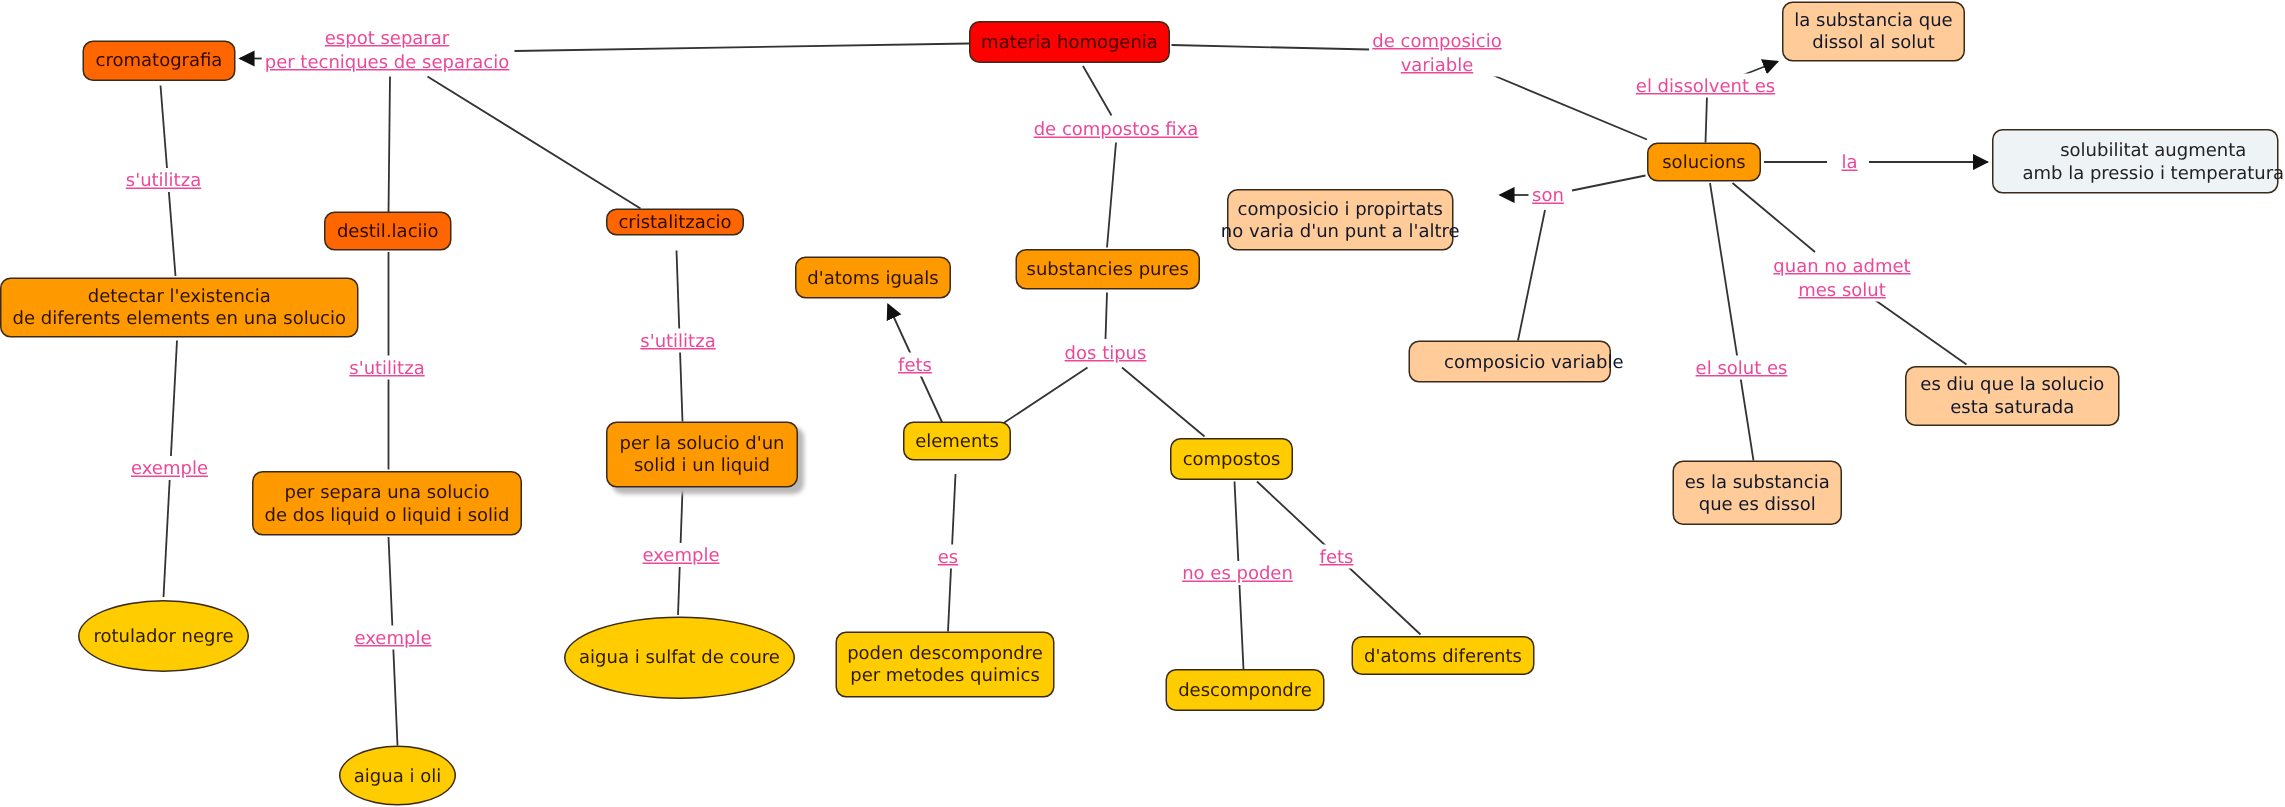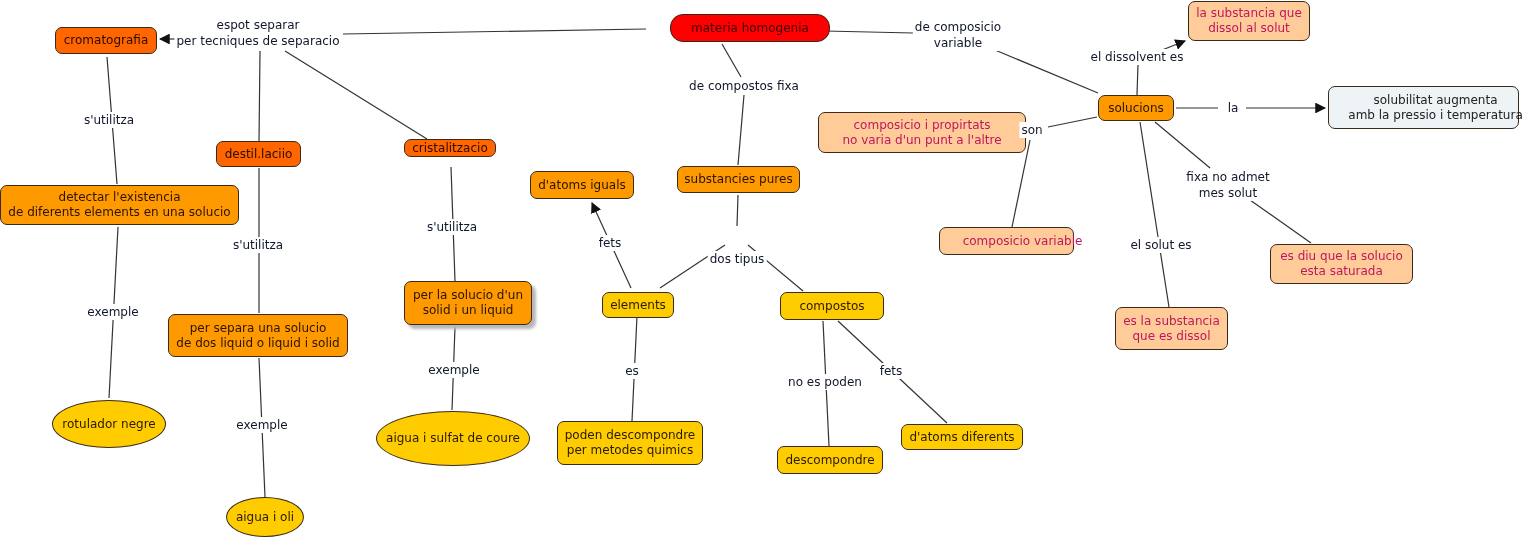--- a/index.html
+++ b/index.html
@@ -8,24 +8,24 @@
     #map { position: absolute; left: 0; top: 0; width: 1523px; height: 538px; }
     .node { position: absolute; box-sizing: border-box; border: 1px solid #3a2a1a;
       border-radius: 7px; display: flex; align-items: center; justify-content: center;
       text-align: center; line-height: 15px; white-space: pre; color: #2a1a0a; cursor: pointer; }
     .ellipse { border-radius: 50%; }
     .shadow { box-shadow: 4px 4px 3px #b8b8b8; margin-left: 13px; }
     .c-red { background: #ff0000; color: #3a0000; }
     .c-dark { background: #ff6600; color: #2a0a00; }
     .c-orange { background: #ff9900; color: #2a1400; }
     .c-yellow { background: #ffcc00; color: #2a1a00; }
-    .c-peach { background: #ffcc99; color: #be185d; }
+    .c-peach { background: #ffcc99; color: #0f172a; }
     .c-pale { background: #eef3f6; color: #222; padding-left: 24px; }
     .label { position: absolute; background: #ffffff; text-align: center; line-height: 16px;
-      white-space: pre; color: #0f172a; padding: 0 2px; transform: translate(-50%, -50%); cursor: pointer; }
+      white-space: pre; color: #ec4899; padding: 0 2px; transform: translate(-50%, -50%); cursor: pointer; text-decoration: underline; }
   </style>
 </head>
 <body>
 
 <svg id="map" xmlns="http://www.w3.org/2000/svg">
   <defs>
     <marker id="arrow" viewBox="0 0 10 10" refX="9" refY="5" markerWidth="9" markerHeight="9" orient="auto">
       <path d="M0,0 L10,5 L0,10 z" fill="#111"></path>
     </marker>
   </defs>
@@ -87,68 +87,68 @@
     <line x1="1030" y1="140" x2="1012" y2="227"></line>
 
     <line x1="1140" y1="122" x2="1169" y2="307"></line>
 
     <line x1="1155" y1="122" x2="1210" y2="168"></line>
 
     <line x1="1250" y1="200" x2="1311" y2="243"></line>
   </g>
 </svg>
 
-<div class="node c-red" style="left:670px;top:14px;width:160px;height:28px;border-radius:13px;">materia homogenia</div>
+<div class="node c-red" style="left:646px;top:14px;width:134px;height:28px;">materia homogenia</div>
 <div class="node c-dark" style="left:55px;top:27px;width:102px;height:27px;">cromatografia</div>
 <div class="node c-dark" style="left:216px;top:141px;width:85px;height:26px;">destil.laciio</div>
 <div class="node c-dark" style="left:404px;top:139px;width:92px;height:18px;">cristalitzacio</div>
 <div class="node c-orange" style="left:0px;top:185px;width:239px;height:40px;">detectar l'existencia
 de diferents elements en una solucio</div>
 <div class="node c-orange" style="left:168px;top:314px;width:180px;height:43px;">per separa una solucio
 de dos liquid o liquid i solid</div>
 <div class="node c-orange shadow" style="left:391px;top:281px;width:128px;height:44px;">per la solucio d'un
 solid i un liquid</div>
 <div class="node c-yellow ellipse" style="left:52px;top:400px;width:114px;height:48px;">rotulador negre</div>
 <div class="node c-yellow ellipse" style="left:226px;top:497px;width:78px;height:40px;">aigua i oli</div>
 <div class="node c-yellow ellipse" style="left:376px;top:411px;width:154px;height:55px;">aigua i sulfat de coure</div>
 <div class="node c-orange" style="left:677px;top:166px;width:123px;height:27px;">substancies pures</div>
 <div class="node c-orange" style="left:530px;top:171px;width:104px;height:28px;">d'atoms iguals</div>
-<div class="node c-yellow" style="left:602px;top:292px;width:72px;height:26px;">elements</div>
-<div class="node c-yellow" style="left:780px;top:292px;width:104px;height:28px;">compostos</div>
+<div class="node c-yellow" style="left:602px;top:281px;width:72px;height:26px;">elements</div>
+<div class="node c-yellow" style="left:780px;top:292px;width:82px;height:28px;">compostos</div>
 <div class="node c-yellow" style="left:557px;top:421px;width:146px;height:44px;">poden descompondre
 per metodes quimics</div>
 <div class="node c-yellow" style="left:777px;top:446px;width:106px;height:28px;text-align:right;">descompondre</div>
 <div class="node c-yellow" style="left:901px;top:424px;width:122px;height:26px;">d'atoms diferents</div>
 <div class="node c-orange" style="left:1098px;top:95px;width:76px;height:26px;">solucions</div>
 <div class="node c-peach" style="left:1188px;top:1px;width:122px;height:40px;">la substancia que
 dissol al solut</div>
 <div class="node c-pale" style="left:1328px;top:86px;width:191px;height:43px;">solubilitat augmenta
 amb la pressio i temperatura</div>
-<div class="node c-peach" style="left:818px;top:112px;width:208px;height:41px;">composicio i propirtats
+<div class="node c-peach" style="left:818px;top:126px;width:151px;height:41px;">composicio i propirtats
 no varia d'un punt a l'altre</div>
 <div class="node c-peach" style="left:939px;top:227px;width:135px;height:28px;padding-left:32px;">composicio variable</div>
 <div class="node c-peach" style="left:1115px;top:307px;width:113px;height:43px;">es la substancia
 que es dissol</div>
 <div class="node c-peach" style="left:1270px;top:244px;width:143px;height:40px;">es diu que la solucio
 esta saturada</div>
 
 <div class="label" style="left:258px;top:33px;">espot separar
 per tecniques de separacio</div>
 <div class="label" style="left:744px;top:86px;">de compostos fixa</div>
 <div class="label" style="left:958px;top:35px;">de composicio
 variable</div>
 <div class="label" style="left:109px;top:120px;">s'utilitza</div>
 <div class="label" style="left:258px;top:245px;">s'utilitza</div>
 <div class="label" style="left:452px;top:227px;">s'utilitza</div>
 <div class="label" style="left:113px;top:312px;">exemple</div>
 <div class="label" style="left:262px;top:425px;">exemple</div>
 <div class="label" style="left:454px;top:370px;">exemple</div>
-<div class="label" style="left:737px;top:235px;margin-top:24px;">dos tipus</div>
+<div class="label" style="left:737px;top:235px;">dos tipus</div>
 <div class="label" style="left:610px;top:243px;">fets</div>
 <div class="label" style="left:632px;top:371px;">es</div>
 <div class="label" style="left:825px;top:382px;">no es poden</div>
 <div class="label" style="left:891px;top:371px;">fets</div>
 <div class="label" style="left:1137px;top:57px;">el dissolvent es</div>
 <div class="label" style="left:1233px;top:108px;">la</div>
 <div class="label" style="left:1032px;top:130px;">son</div>
 <div class="label" style="left:1161px;top:245px;">el solut es</div>
-<div class="label" style="left:1228px;top:185px;">fixa no admet
+<div class="label" style="left:1228px;top:185px;">quan no admet
 mes solut</div>
 
 </body></html>

